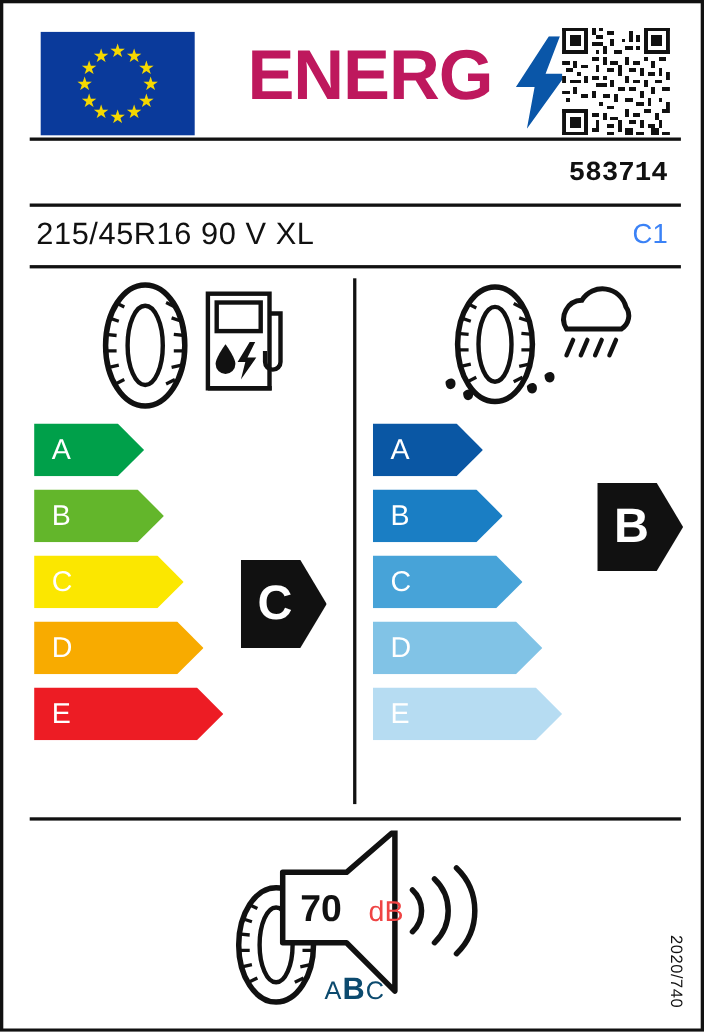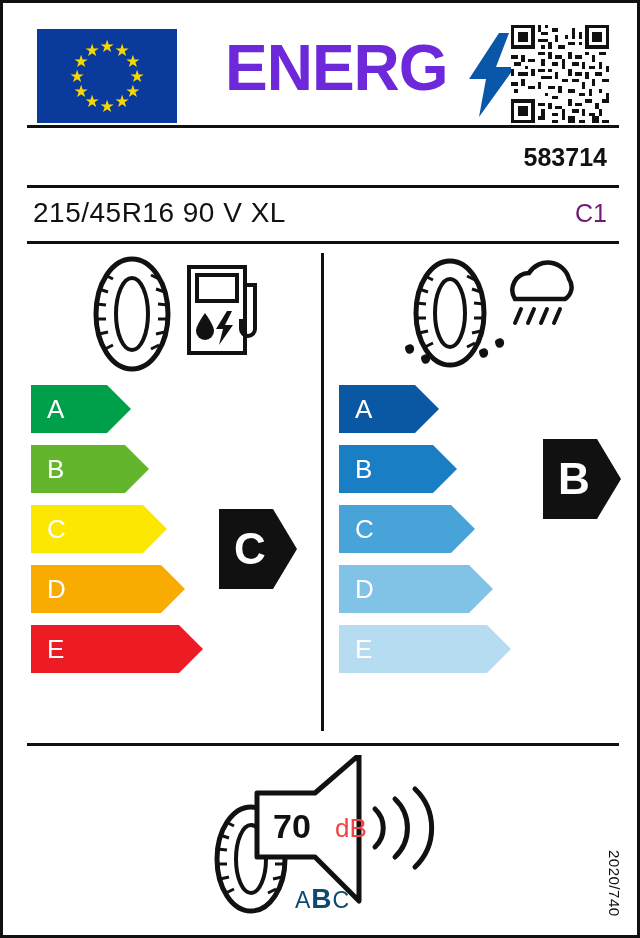--- a/index.html
+++ b/index.html
@@ -42,21 +42,21 @@
     width: 17px;
     height: 17px;
     text-align: center;
   }
   .energy-word {
     position: absolute;
     left: 222px; top: 28px;
     font-size: 64px;
     font-weight: bold;
     letter-spacing: -1px;
-    color: #6d28d9;
+    color: #be185d;
     font-family: "Liberation Sans", sans-serif;
   }
   .bolt {
     position: absolute;
     left: 466px; top: 30px;
     width: 46px; height: 84px;
   }
   .qr {
     position: absolute;
     right: 28px; top: 22px;
@@ -93,35 +93,36 @@
     font-weight: bold;
     color: #111111;
     letter-spacing: 0.5px;
   }
   .model {
     position: absolute;
     right: 30px; top: 140px;
     font-size: 25px;
     font-weight: bold;
     color: #111111;
+    font-family: Liberation Mono, monospace;
   }
 
   
   .size {
     position: absolute;
     left: 30px; top: 194px;
     font-size: 28px;
     color: #111111;
     letter-spacing: 0.5px;
   }
   .classcode {
     position: absolute;
     right: 30px; top: 196px;
     font-size: 25px;
-    color: #701a75;
+    color: #3b82f6;
   }
 
   
   .pict { position: absolute; }
   .pict-fuel   { left: 82px;  top: 252px; }
   .pict-wet    { left: 390px; top: 252px; }
 
   
   .grades { position: absolute; }
   .grades.left  { left: 28px;  top: 382px; }

